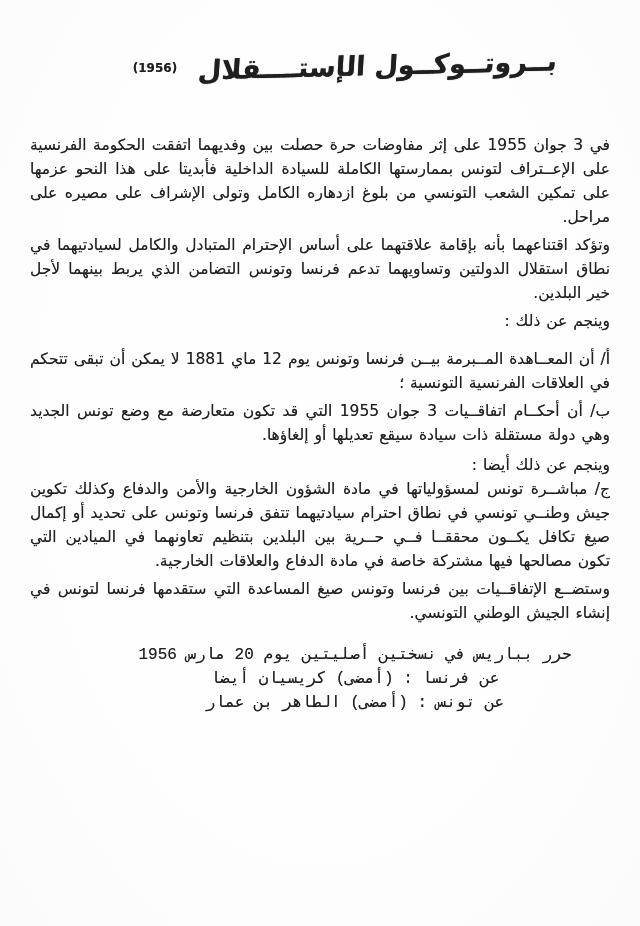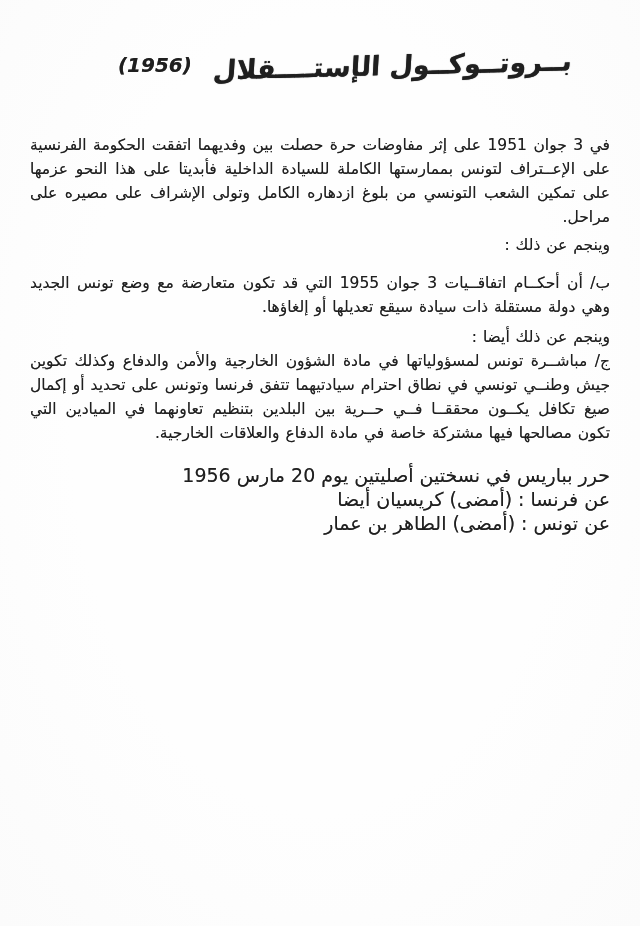--- a/index.html
+++ b/index.html
@@ -39,26 +39,25 @@
   .title-calligraphy {
     display: inline-block;
     font-size: 27px;
     font-weight: bold;
     letter-spacing: 0.5px;
     transform: rotate(-1.5deg) skewX(-5deg);
     text-shadow: 0 0 0.8px rgba(20,20,20,0.85);
   }
   .title-year {
     display: inline-block;
-    font-size: 20px;
+    font-size: 12px;
     font-weight: 600;
     margin-right: 16px;
     vertical-align: 3px;
     text-shadow: 0 0 0.5px rgba(20,20,20,0.6);
-    font-style: italic;
   }
 
   
   .body-text p {
     font-size: 15.5px;
     line-height: 24px;
     text-align: justify;
     text-align-last: right;
     margin-bottom: 4px;
     word-spacing: 1px;
@@ -76,55 +75,59 @@
     text-align: right;
   }
 
   
   .signature {
     margin-top: 18px;
     margin-left: 70px;
     text-align: left;
   }
   .signature p {
-    font-size: 19px;
+    font-size: 16px;
     line-height: 24px;
-    text-align: right;
+    text-align: center;
     direction: rtl;
     text-shadow: 0 0 0.6px rgba(30,30,30,0.55);
+    font-family: Liberation Mono, monospace;
   }
 </style>
 </head>
 <body>
 
 <div class="page">
 
   <header class="title-row">
     <span class="title-inner">
       <span class="title-calligraphy">بــروتــوكــول الإستــــقلال</span>
       <span class="title-year">(1956)</span>
     </span>
   </header>
 
   <main class="body-text">
 
-    <p>في 3 جوان 1951 على إثر مفاوضات حرة حصلت بين وفديهما اتفقت الحكومة الفرنسية على الإعــتراف لتونس بممارستها الكاملة للسيادة الداخلية فأبديتا على هذا النحو عزمها على تمكين الشعب التونسي من بلوغ ازدهاره الكامل وتولى الإشراف على مصيره على مراحل.</p>
+    <p>في 3 جوان 1955 على إثر مفاوضات حرة حصلت بين وفديهما اتفقت الحكومة الفرنسية على الإعــتراف لتونس بممارستها الكاملة للسيادة الداخلية فأبديتا على هذا النحو عزمها على تمكين الشعب التونسي من بلوغ ازدهاره الكامل وتولى الإشراف على مصيره على مراحل.</p>
 
 
+    <p>وتؤكد اقتناعهما بأنه بإقامة علاقتهما على أساس الإحترام المتبادل والكامل لسيادتيهما في نطاق استقلال الدولتين وتساويهما تدعم فرنسا وتونس  التضامن الذي يربط بينهما لأجل خير البلدين.</p>
 
 
     <p class="heading">وينجم عن ذلك :</p>
 
+    <p>أ/ أن المعــاهدة المــبرمة بيــن فرنسا وتونس يوم 12 ماي 1881 لا يمكن أن تبقى تتحكم في العلاقات الفرنسية التونسية ؛</p>
 
     <p>ب/ أن أحكــام اتفاقــيات 3 جوان 1955 التي قد تكون متعارضة مع وضع تونس الجديد وهي دولة مستقلة ذات سيادة سيقع تعديلها أو إلغاؤها.</p>
 
     <p class="heading-tight">وينجم عن ذلك أيضا :</p>
 
     <p>ج/ مباشــرة تونس لمسؤولياتها في مادة الشؤون الخارجية والأمن والدفاع وكذلك تكوين جيش وطنــي تونسي في نطاق احترام سيادتيهما تتفق فرنسا وتونس على تحديد أو إكمال صيغ تكافل يكــون محققــا فــي حــرية بين البلدين بتنظيم تعاونهما في الميادين التي تكون مصالحها فيها مشتركة خاصة في مادة الدفاع والعلاقات الخارجية.</p>
 
+    <p>وستضــع الإتفاقــيات بين فرنسا وتونس صيغ المساعدة التي ستقدمها فرنسا لتونس في إنشاء الجيش الوطني التونسي.</p>
 
 
   </main>
 
   <footer class="signature">
     <p>حرر بباريس في نسختين أصليتين يوم 20 مارس 1956</p>
     <p>عن فرنسا : (أمضى) كريسيان أيضا</p>
     <p>عن تونس : (أمضى) الطاهر بن عمار</p>
   </footer>
 

